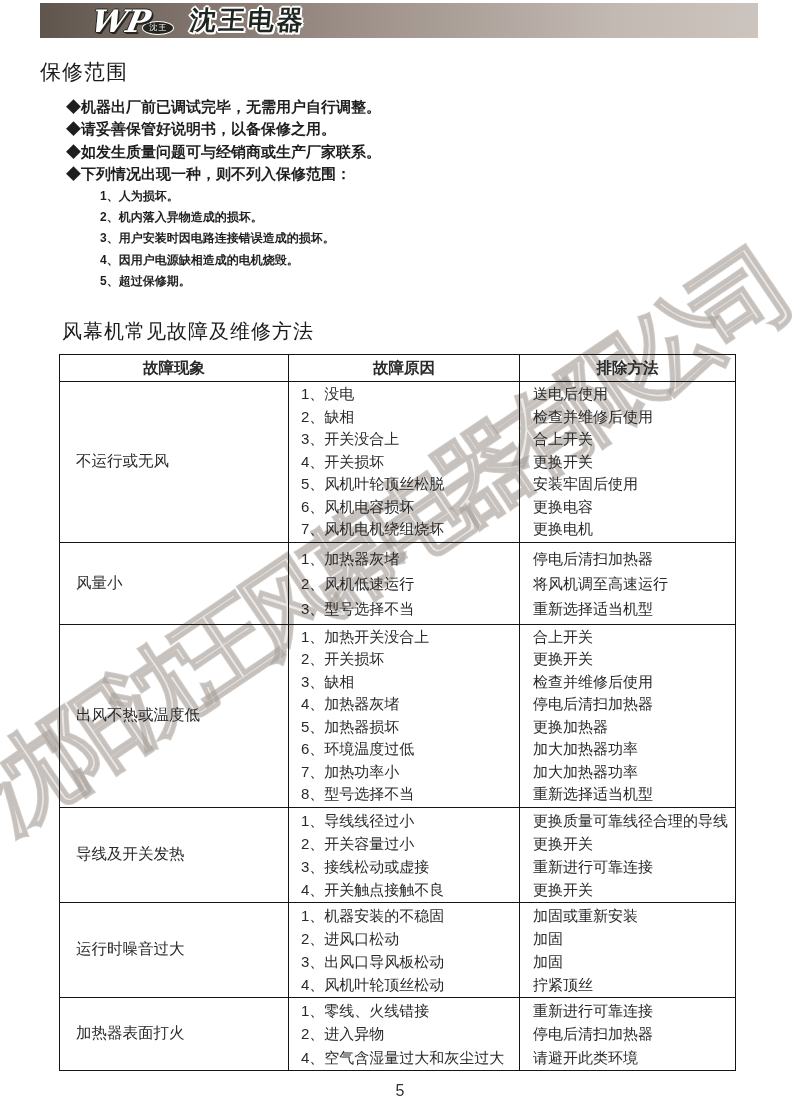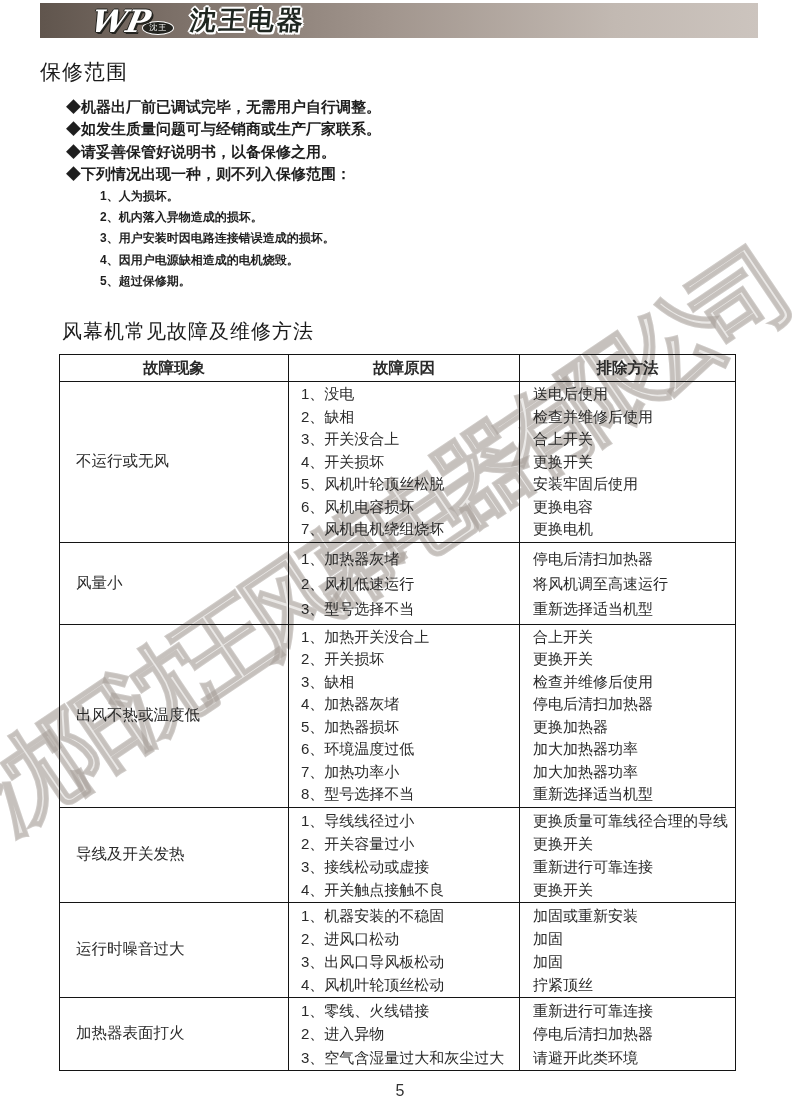--- a/index.html
+++ b/index.html
@@ -89,22 +89,22 @@
       <span class="logo-script">WP</span>
       <span class="logo-badge">沈王</span>
     </div>
     <div class="brand">沈王电器</div>
   </header>
 
   <section class="warranty">
     <h2 class="sec-title">保修范围</h2>
     <ul class="bullet-list">
       <li>◆机器出厂前已调试完毕，无需用户自行调整。</li>
+      <li>◆请妥善保管好说明书，以备保修之用。</li>
       <li>◆如发生质量问题可与经销商或生产厂家联系。</li>
-      <li>◆请妥善保管好说明书，以备保修之用。</li>
       <li>◆下列情况出现一种，则不列入保修范围：</li>
     </ul>
     <ul class="exclusion-list">
       <li>1、人为损坏。</li>
       <li>2、机内落入异物造成的损坏。</li>
       <li>3、用户安装时因电路连接错误造成的损坏。</li>
       <li>4、因用户电源缺相造成的电机烧毁。</li>
       <li>5、超过保修期。</li>
     </ul>
   </section>
@@ -189,21 +189,21 @@
 4、风机叶轮顶丝松动</td>
           <td class="lines fix">加固或重新安装
 加固
 加固
 拧紧顶丝</td>
         </tr>
         <tr>
           <td class="phen">加热器表面打火</td>
           <td class="lines cause">1、零线、火线错接
 2、进入异物
-3、空气含湿量过大和灰尘过大</td>
+4、空气含湿量过大和灰尘过大</td>
           <td class="lines fix">重新进行可靠连接
 停电后清扫加热器
 请避开此类环境</td>
         </tr>
       </tbody>
     </table>
   </section>
 
   <footer class="footer">
     <span class="page-num">5</span>

